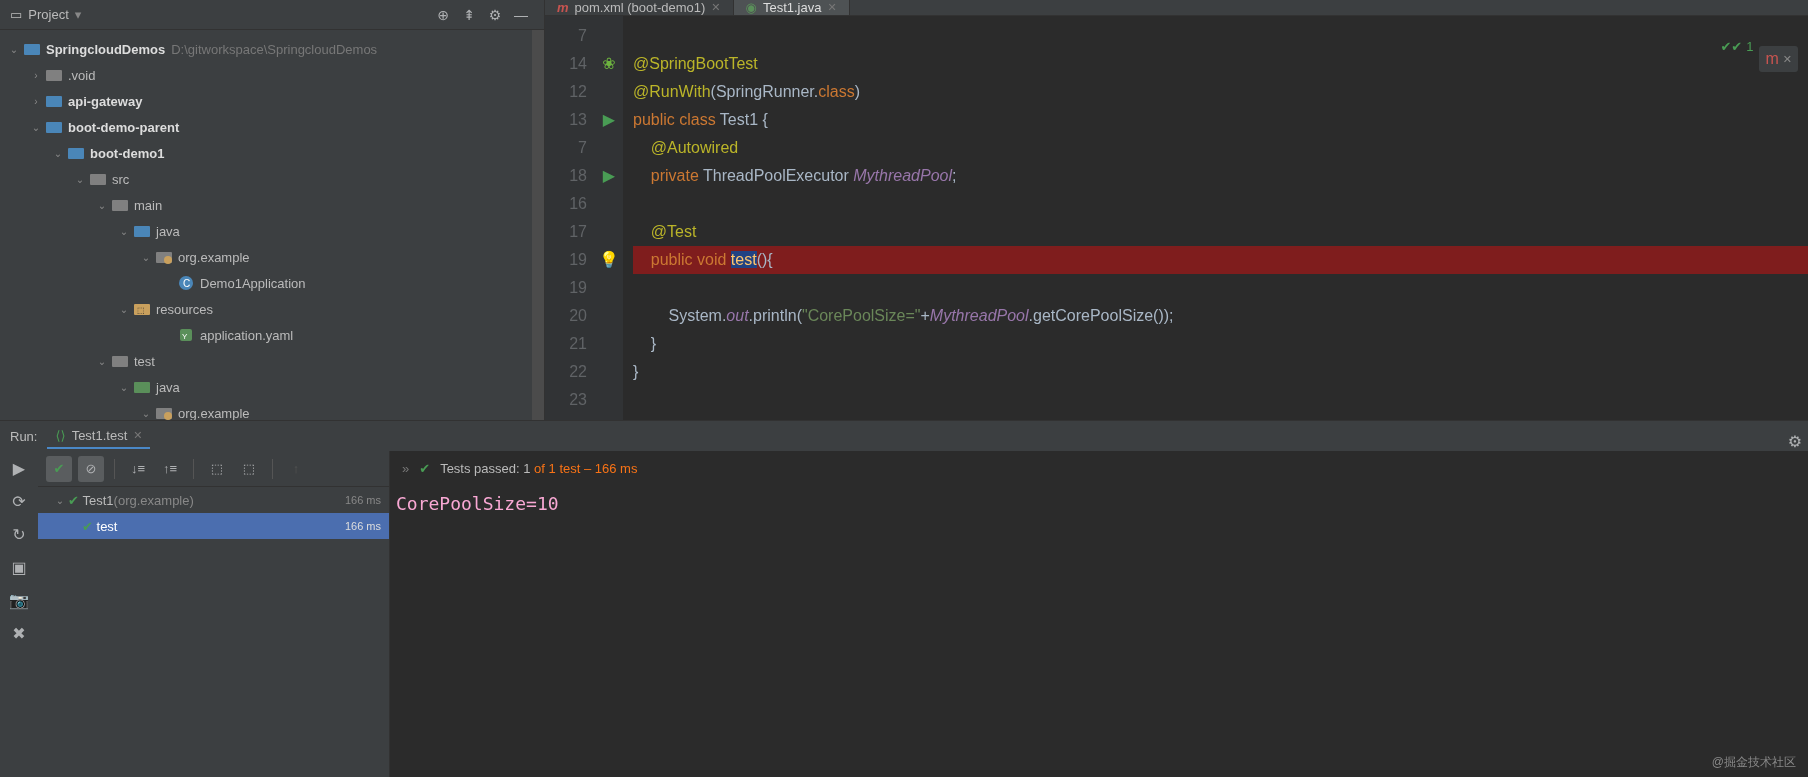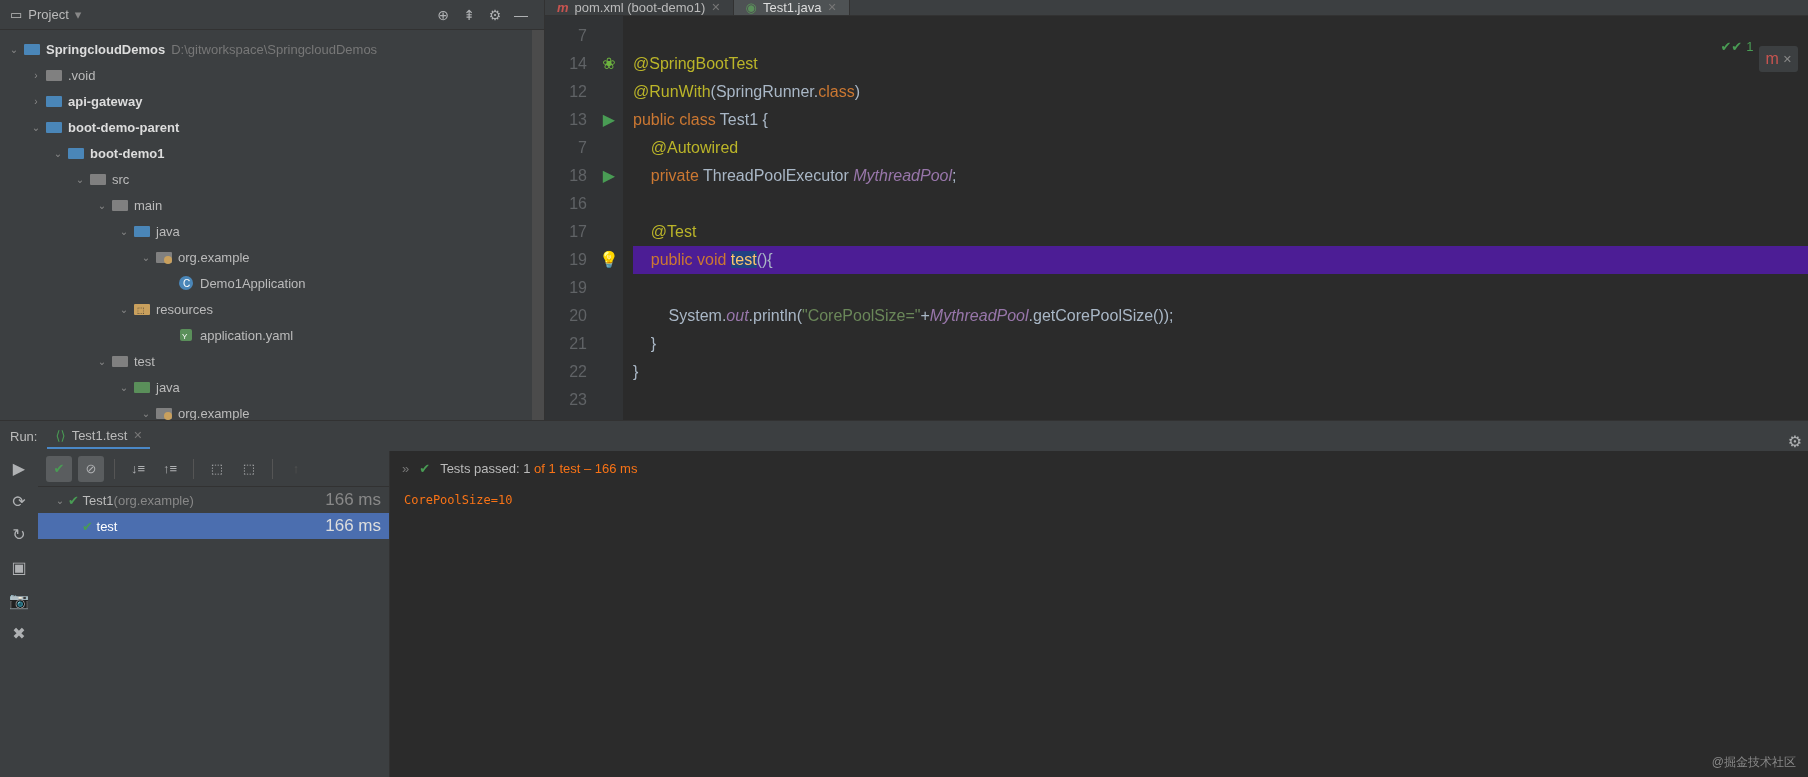--- a/index.html
+++ b/index.html
@@ -24,21 +24,21 @@
 .editor-tabs { display:flex; height:30px; background:#3c3f41; border-bottom:1px solid #323232; }
 .etab { display:flex; align-items:center; padding:0 12px; gap:6px; color:#bbb; border-right:1px solid #323232; cursor:pointer; }
 .etab.active { background:#4e5254; color:#ddd; }
 .etab .close { color:#777; font-size:11px; }
 .editor-body { flex:1; display:flex; position:relative; font-family:"JetBrains Mono","Consolas",monospace; font-size:16px; }
 .lnums { width:50px; background:#313335; color:#606366; text-align:right; padding:6px 8px 6px 0; line-height:28px; }
 .gutter { width:28px; background:#313335; padding:6px 2px; line-height:28px; text-align:center; }
 .gutter .gi { height:28px; display:flex; align-items:center; justify-content:center; }
 .code { flex:1; padding:6px 0 6px 10px; line-height:28px; white-space:pre; color:#a9b7c6; position:relative; }
 .code-line { height:28px; }
-.code-line.hl { background:#4c1d95; }
+.code-line.hl { background:#7f1d1d; }
 .kw { color:#cc7832; }
 .ann { color:#bbb529; }
 .str { color:#6a8759; }
 .fld { color:#9876aa; font-style:italic; }
 .stat { color:#9876aa; font-style:italic; }
 .mth { color:#ffc66d; }
 .ident { color:#a9b7c6; }
 .sel { background:#214283; }
 .editor-status { position:absolute; top:4px; right:10px; display:flex; gap:6px; align-items:center; }
 .status-badge { display:flex; align-items:center; gap:4px; color:#499c54; font-size:13px; }
@@ -50,25 +50,25 @@
 .run-left { width:38px; background:#3c3f41; display:flex; flex-direction:column; align-items:center; padding-top:8px; gap:14px; }
 .run-left .ricon { color:#afb1b3; cursor:pointer; font-size:16px; }
 .run-middle { width:352px; background:#3c3f41; border-right:1px solid #323232; display:flex; flex-direction:column; }
 .run-toolbar { display:flex; align-items:center; height:36px; padding:0 8px; gap:6px; border-bottom:1px solid #323232; }
 .rt-btn { width:26px; height:26px; display:flex; align-items:center; justify-content:center; color:#afb1b3; cursor:pointer; border-radius:3px; }
 .rt-btn.active { background:#5a5d5f; }
 .rt-sep { width:1px; height:20px; background:#555; margin:0 4px; }
 .test-tree { flex:1; }
 .test-row { display:flex; align-items:center; height:26px; padding:0 8px; cursor:pointer; }
 .test-row.sel { background:#4b6eaf; color:#fff; }
-.test-row .time { margin-left:auto; color:#888; font-size:17px; }
+.test-row .time { margin-left:auto; color:#888; font-size:11px; }
 .test-row.sel .time { color:#ddd; }
 .run-output { flex:1; display:flex; flex-direction:column; background:#2b2b2b; }
 .run-output-toolbar { height:36px; display:flex; align-items:center; padding:0 12px; gap:10px; color:#bbb; border-bottom:1px solid transparent; }
-.run-output-text { padding:6px 14px; font-family:"Consolas",monospace; font-size:12px; color:#f97316; }
+.run-output-text { padding:6px 6px; font-family:"Consolas",monospace; font-size:18px; color:#f9a8d4; }
 .green { color:#499c54; }
 .corner-gear { position:absolute; top:432px; right:6px; color:#afb1b3; font-size:16px; }
 .watermark { position:absolute; bottom:6px; right:12px; color:#888; font-size:12px; }
 svg.folder { width:16px; height:14px; }
 svg.jicon { width:16px; height:16px; }
 .bulb { color:#f0a732; }
 </style>
 </head>
 <body>
 

